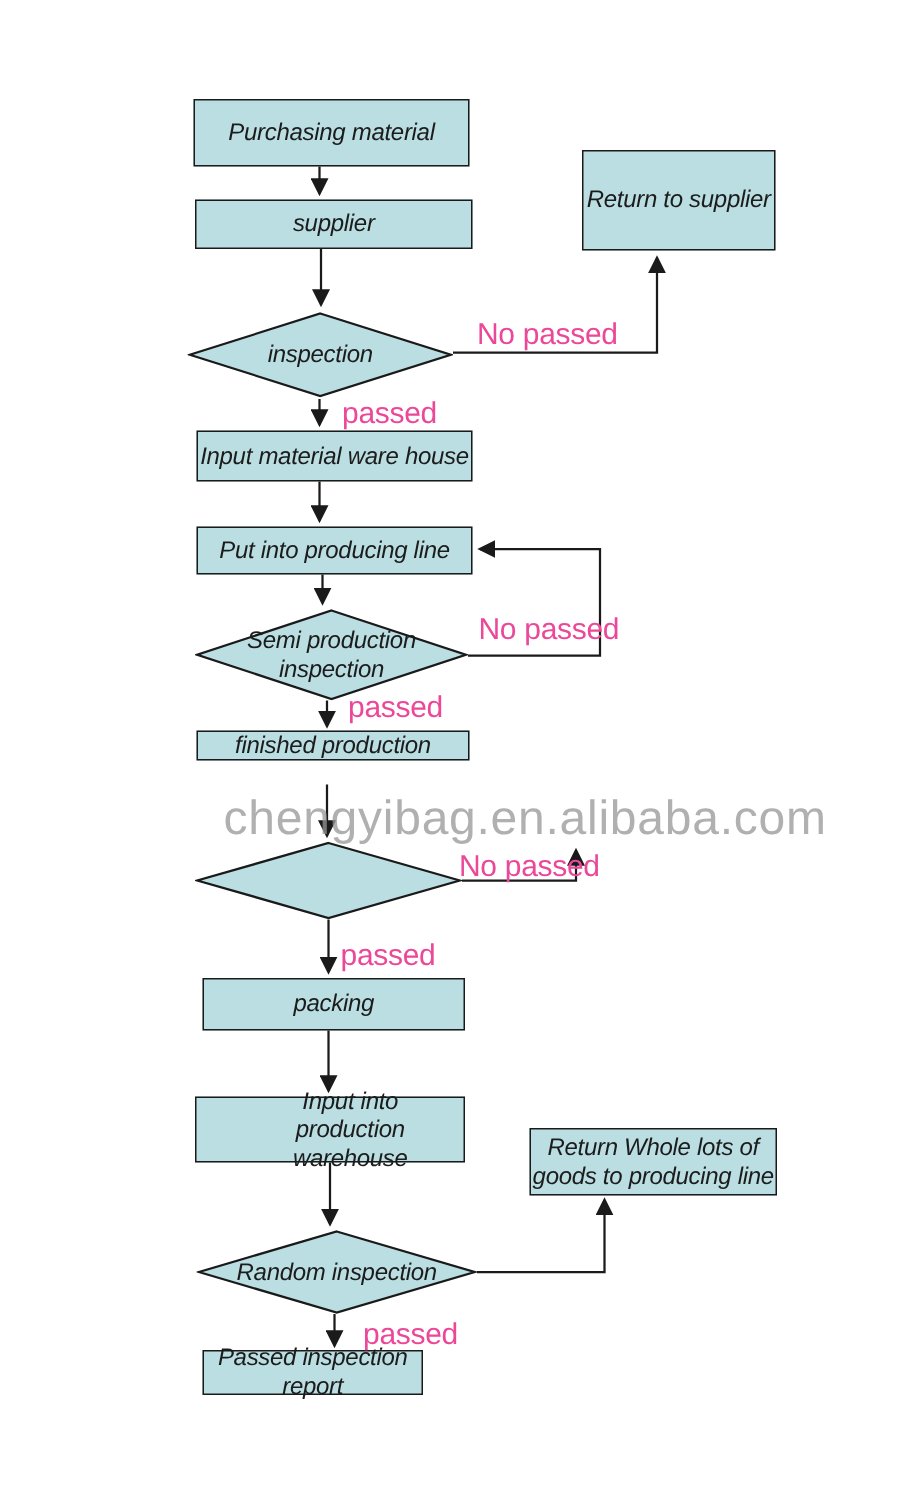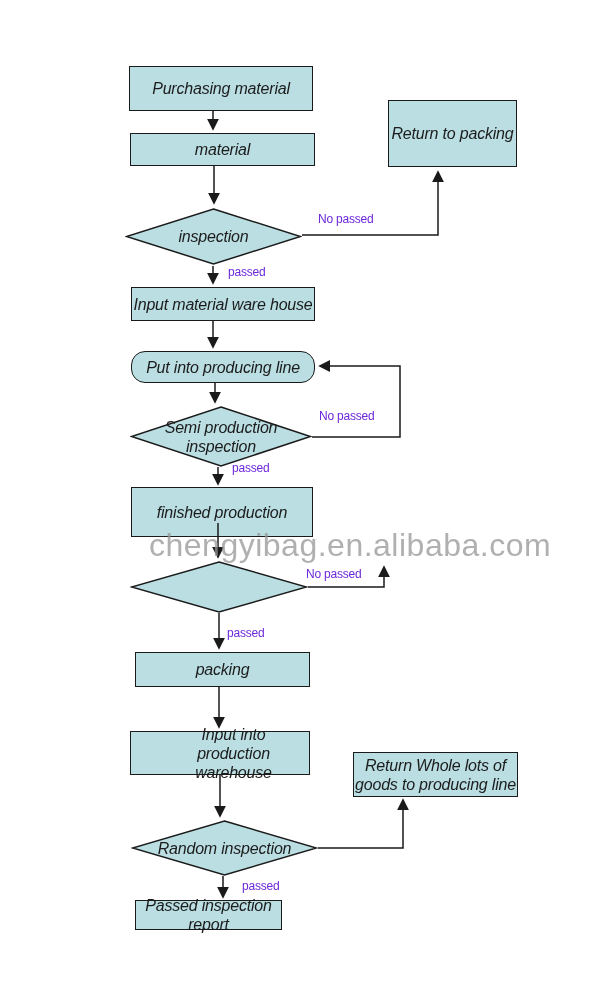--- a/index.html
+++ b/index.html
@@ -14,22 +14,22 @@
   .process{
     background:#badee2;border:1.6px solid #1a1a1a;
   }
   .decision{background:transparent;border:none;}
   .decision svg{position:absolute;left:0;top:0;width:100%;height:100%;}
   .nlabel{
     position:relative;z-index:2;font-size:16px;line-height:19px;
     letter-spacing:-0.2px;white-space:pre-line;color:#1c1c1c;font-style:italic;
   }
   .edge-label{
-    position:absolute;font-size:12px;letter-spacing:-0.2px;white-space:nowrap;
-    color:#6d28d9;z-index:3;
+    position:absolute;font-size:20px;letter-spacing:-0.2px;white-space:nowrap;
+    color:#ec4899;z-index:3;
   }
   #edges{position:absolute;left:0;top:0;width:600px;height:1000px;z-index:1;pointer-events:none;}
   #edges polyline{fill:none;stroke:#1a1a1a;stroke-width:1.5;}
   #watermark{
     position:absolute;left:149px;top:483px;z-index:5;
     font-size:32px;letter-spacing:0.5px;color:rgba(150,150,150,0.75);
     white-space:nowrap;pointer-events:none;margin-top:44px;
   }
 </style>
 </head>
@@ -58,36 +58,36 @@
     <polyline points="220,775 220,816" marker-end="url(#arr)"></polyline>
     <polyline points="318,848 403,848 403,800" marker-end="url(#arr)"></polyline>
     <polyline points="223,876 223,897" marker-end="url(#arr)"></polyline>
   </svg>
 
   <div class="node process" style="left:129px;top:66px;width:184px;height:45px;">
     <span class="nlabel">Purchasing material</span>
   </div>
 
   <div class="node process" style="left:130px;top:133px;width:185px;height:33px;">
-    <span class="nlabel">material</span>
+    <span class="nlabel">supplier</span>
   </div>
 
   <div class="node process" style="left:388px;top:100px;width:129px;height:67px;">
-    <span class="nlabel">Return to packing</span>
+    <span class="nlabel">Return to supplier</span>
   </div>
 
   <div class="node process" style="left:131px;top:287px;width:184px;height:34px;">
     <span class="nlabel">Input material ware house</span>
   </div>
 
-  <div class="node process" style="left:131px;top:351px;width:184px;height:32px;border-radius:14px;">
+  <div class="node process" style="left:131px;top:351px;width:184px;height:32px;">
     <span class="nlabel">Put into producing line</span>
   </div>
 
-  <div class="node process" style="left:131px;top:487px;width:182px;height:50px;">
+  <div class="node process" style="left:131px;top:487px;width:182px;height:20px;">
     <span class="nlabel">finished production</span>
   </div>
 
 
   <div class="node process" style="left:135px;top:652px;width:175px;height:35px;">
     <span class="nlabel">packing</span>
   </div>
 
   <div class="node process" style="left:130px;top:731px;width:180px;height:44px;padding-left:27px;">
     <span class="nlabel">Input into

